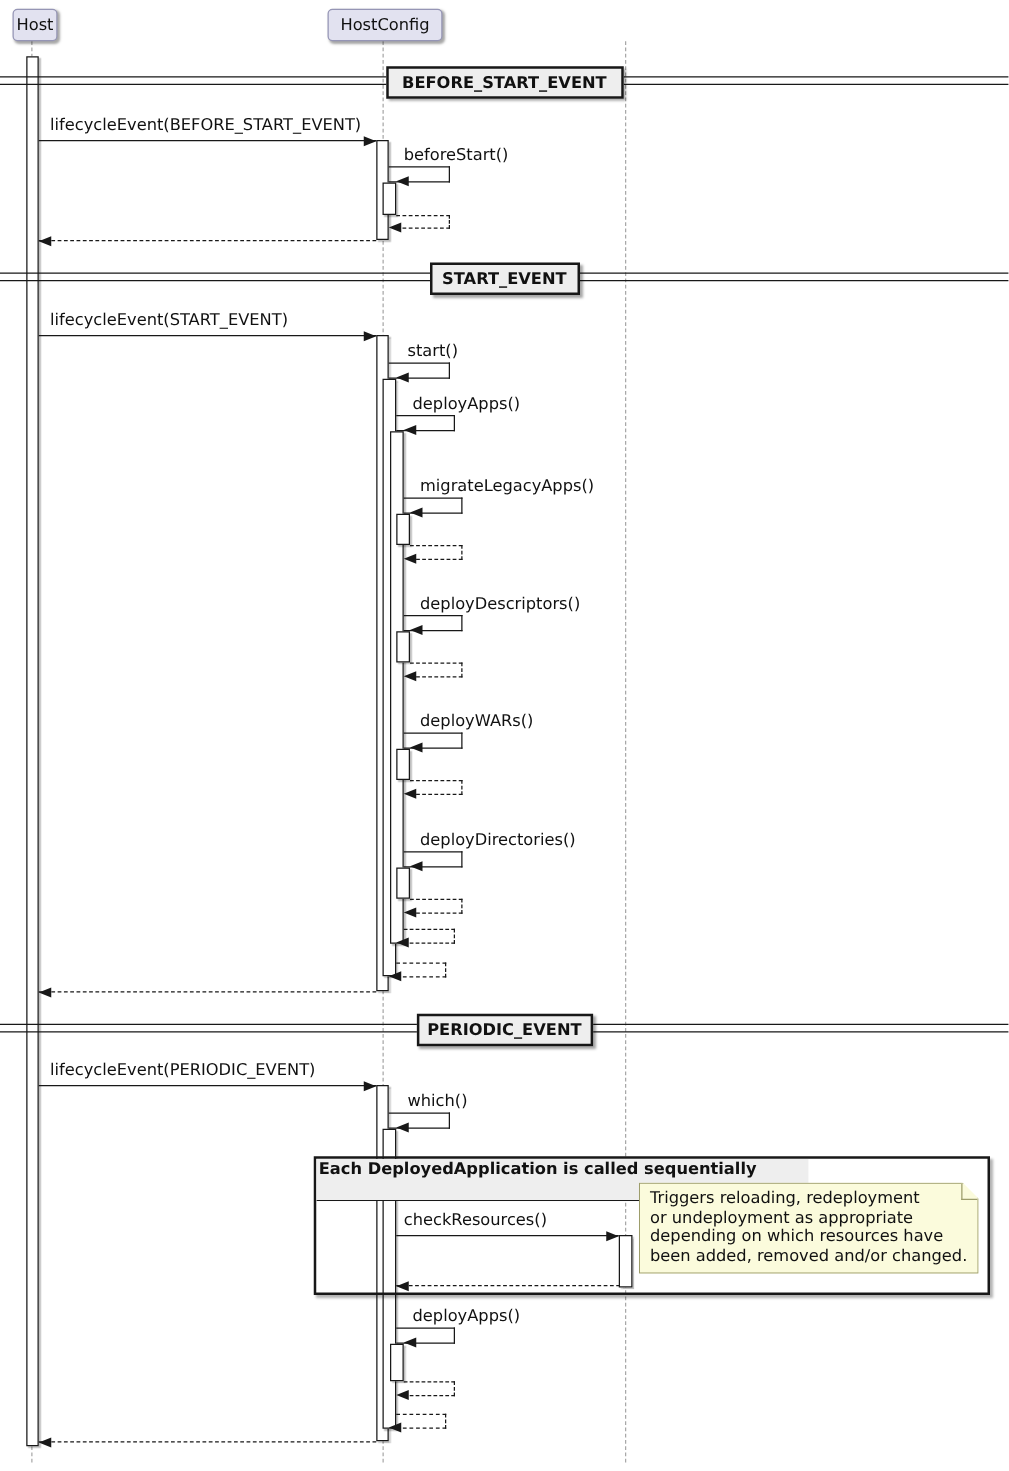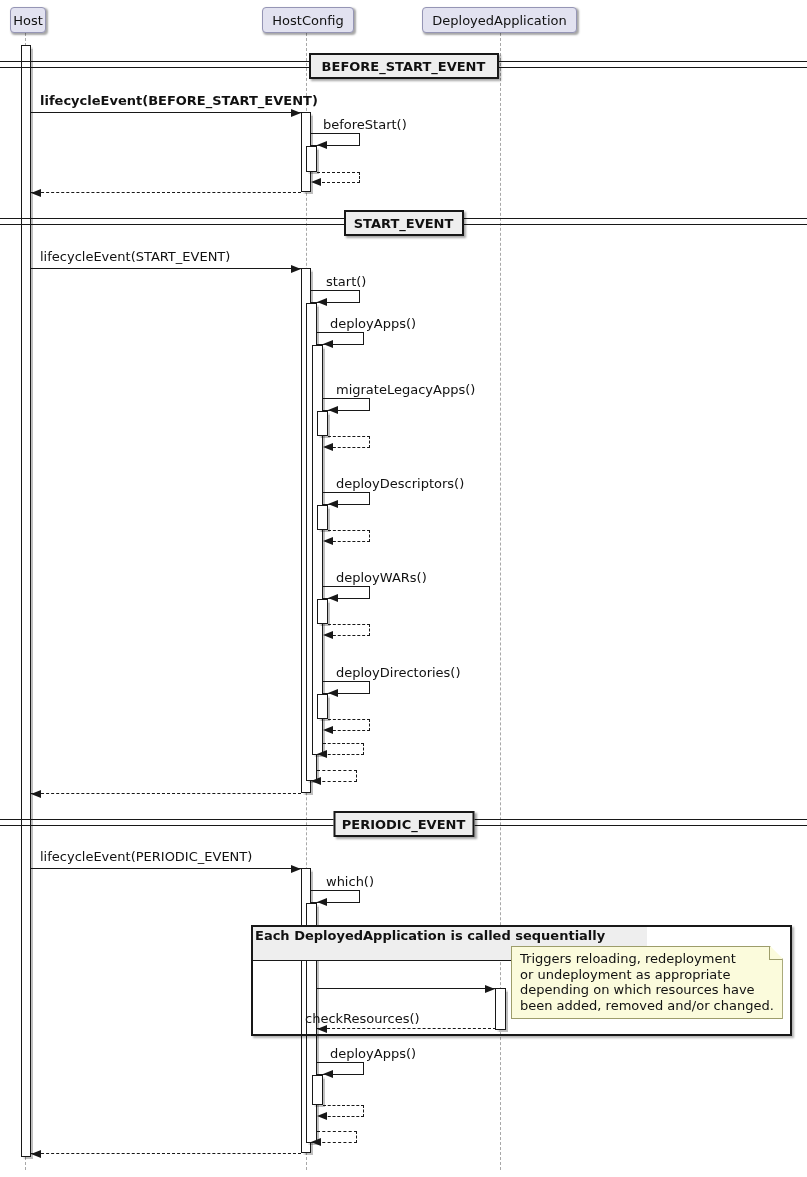--- a/index.html
+++ b/index.html
@@ -78,21 +78,21 @@
   <div class="lifeline" style="left:306px; top:33px; height:1137px;"></div>
   <div class="lifeline" style="left:500px; top:33px; height:1137px;"></div>
 
   <div class="act" style="left:21px; top:45px; height:1112px;"></div>
 
   <div class="divider-line" style="top:61px;"></div>
 
   <div class="act" style="left:301px; top:112px; height:80px;"></div>
   <div class="act" style="left:306px; top:146px; height:26px; width:11px;"></div>
 
-  <div class="lbl" style="left:40px; top:93px;font-weight:bold;">lifecycleEvent(BEFORE_START_EVENT)</div>
+  <div class="lbl" style="left:40px; top:93px;">lifecycleEvent(BEFORE_START_EVENT)</div>
   <div class="msg" style="left:31px; top:112px; width:270px;">
       <span class="arr arr-r"></span>
     </div>
 
   <div class="lbl" style="left:323px; top:117px;">beforeStart()</div>
   <div class="selfmsg" style="left:311px; top:133px; width:49px; height:13px;">
       <span class="arr arr-l" style="left:6px;"></span>
     </div>
   <div class="selfmsg dashed" style="left:317px; top:172px; width:43px; height:11px;">
       <span class="arr arr-l" style="left:-6px;"></span>
@@ -181,21 +181,21 @@
 
   <div class="lbl" style="left:326px; top:874px;">which()</div>
   <div class="selfmsg" style="left:311px; top:890px; width:49px; height:13px;">
       <span class="arr arr-l" style="left:6px;"></span>
     </div>
 
   <div class="group-box" style="left:251px; top:925px; width:541px; height:111px;">
     <div class="group-header" style="width:394px;"><span>Each DeployedApplication is called sequentially</span></div>
   </div>
 
-  <div class="lbl" style="left:305px; top:969px;margin-top:42px;">checkResources()</div>
+  <div class="lbl" style="left:323px; top:969px;">checkResources()</div>
   <div class="msg" style="left:317px; top:988px; width:178px;">
       <span class="arr arr-r"></span>
     </div>
   <div class="act" style="left:495px; top:988px; height:42px; width:11px;"></div>
   <div class="msg dashed" style="left:317px; top:1028px; width:179px;">
       <span class="arr arr-l"></span>
     </div>
 
   <div class="note" style="left:511px; top:946px;">Triggers reloading, redeployment
 or undeployment as appropriate
@@ -227,17 +227,14 @@
   <div class="divider-label" style="top:811px; width:141px; height:26px;">
       <span>PERIODIC_EVENT</span>
     </div>
 
   <div class="participant" style="left:10px; top:7px; width:36px; height:26px;">
       <span>Host</span>
     </div>
   <div class="participant" style="left:262px; top:7px; width:92px; height:26px;">
       <span>HostConfig</span>
     </div>
-  <div class="participant" style="left:422px; top:7px; width:155px; height:26px;">
-      <span>DeployedApplication</span>
-    </div>
 
 </div>
 
 </body></html>

